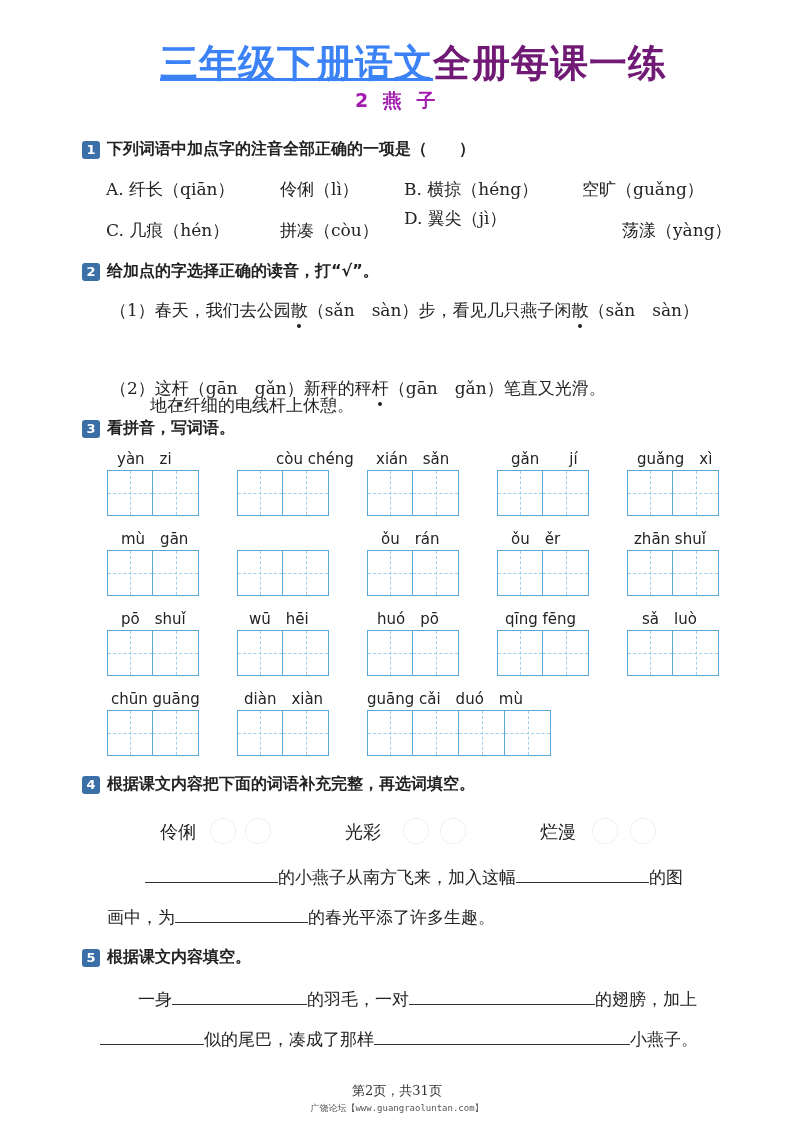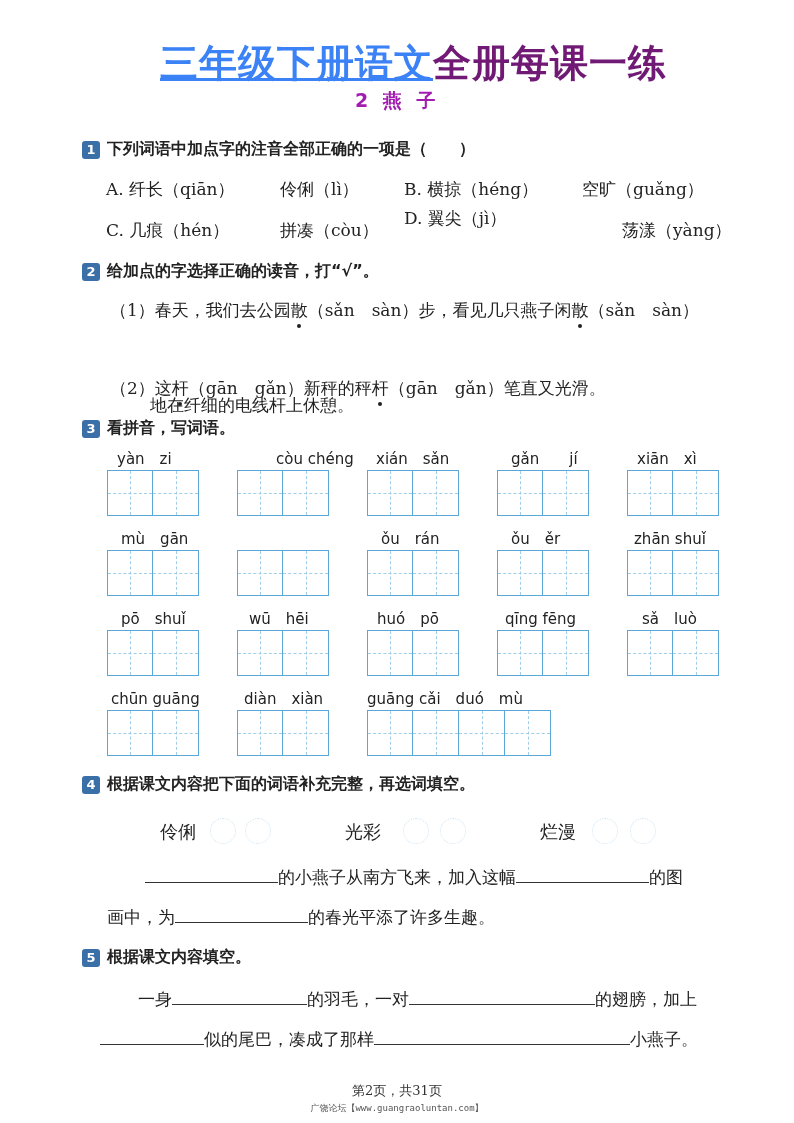--- a/index.html
+++ b/index.html
@@ -96,21 +96,21 @@
     </div>
 </div>
 <div class="grid-group" style="left:497px; top:450px;">
   <div class="pinyin" style="left:14px;">gǎn　　jí</div>
   <div class="boxes">
       <div class="box"></div>
       <div class="box"></div>
     </div>
 </div>
 <div class="grid-group" style="left:627px; top:450px;">
-  <div class="pinyin" style="left:10px;">xiān　xì</div>
+  <div class="pinyin" style="left:10px;">guǎng　xì</div>
   <div class="boxes">
       <div class="box"></div>
       <div class="box"></div>
     </div>
 </div>
 
 <div class="grid-group" style="left:107px; top:530px;">
   <div class="pinyin" style="left:14px;">mù　gān</div>
   <div class="boxes">
       <div class="box"></div>

